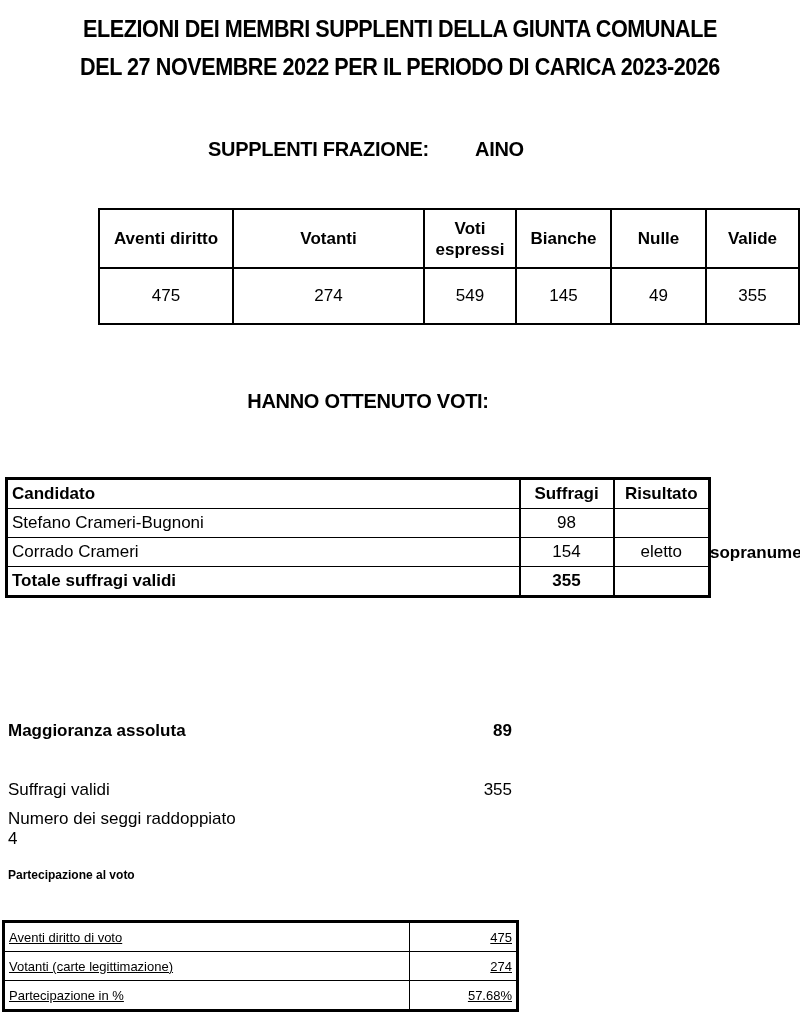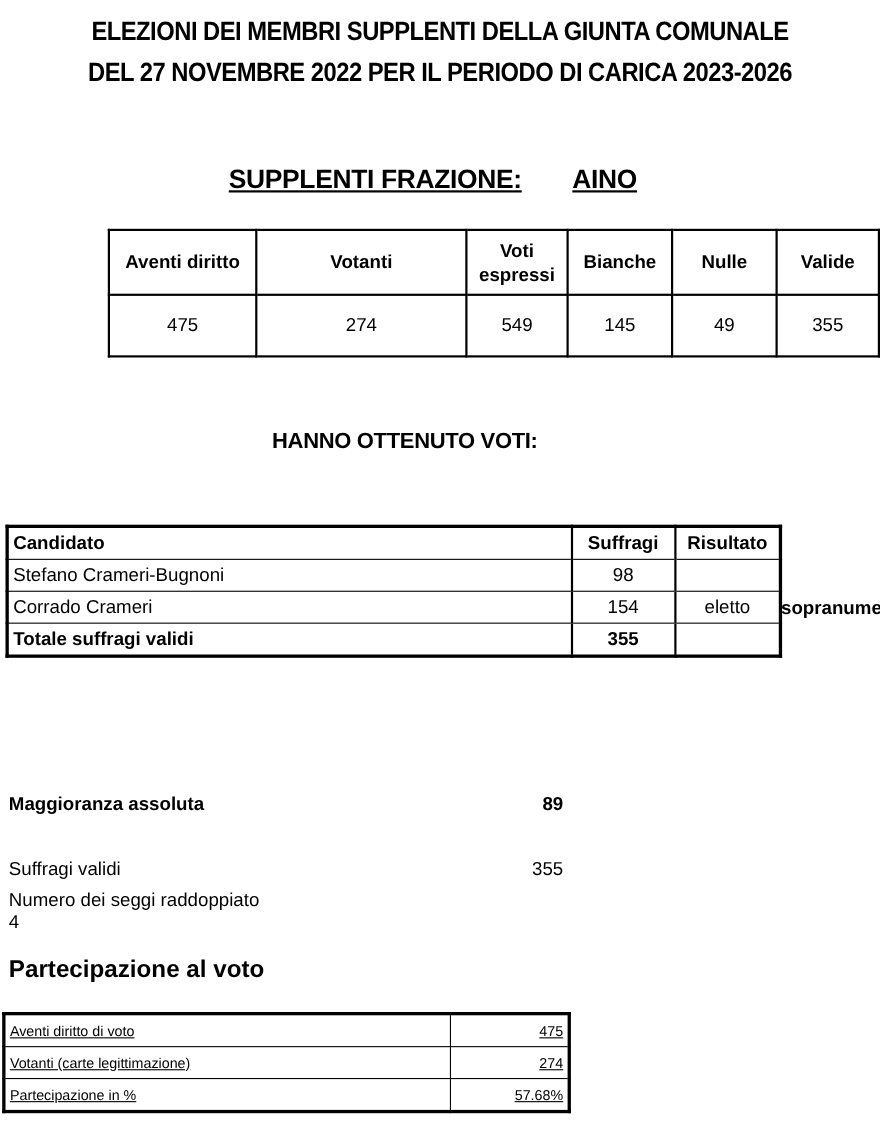--- a/index.html
+++ b/index.html
@@ -9,21 +9,21 @@
     font-family:"Liberation Sans", sans-serif;
   }
   .abs { position:absolute; }
 
   
   #title { top:10px; left:0; width:800px; text-align:center;
            font-weight:bold; font-size:24px; line-height:38px;
            letter-spacing:-0.5px; transform:scaleX(0.90); transform-origin:50% 0; }
 
   
-  #frazione { top:150px; left:208px; font-size:24px; font-weight:bold; letter-spacing:-0.3px; white-space:nowrap;text-decoration:underline; }
+  #frazione { top:138px; left:208px; font-size:20px; font-weight:bold; letter-spacing:-0.3px; white-space:nowrap; }
   #frazione .gap { display:inline-block; width:46px; }
 
   
   #table1 { left:98px; top:208px; border-collapse:collapse; table-layout:fixed; }
   #table1 th, #table1 td { border:2px solid #000; text-align:center; vertical-align:middle; padding:0 2px; overflow:hidden; }
   #table1 th { font-size:17px; font-weight:bold; height:57px; line-height:21px; }
   #table1 td { font-size:17px; height:54px; font-weight:normal; }
 
   
   #hanno { top:390px; left:0; width:736px; text-align:center; font-weight:bold; font-size:20px; letter-spacing:-0.3px; }
@@ -40,21 +40,21 @@
 
   #sopranume { left:710px; top:543px; font-size:17px; font-weight:bold; white-space:nowrap; }
 
   
   .stat-row { left:8px; width:504px; display:flex; justify-content:space-between; font-size:17px; white-space:nowrap; }
   .stat-row.bold { font-weight:bold;gap:44px; }
   #stat-0 { top:721px; }
   #stat-1 { top:780px; }
   #stat-2 { top:809px;flex-direction:column; }
 
-  #part-heading { left:8px; top:868px; font-size:22px; font-weight:bold; }
+  #part-heading { left:8px; top:868px; font-size:12px; font-weight:bold; }
 
   
   #table3 { left:2px; top:920px; border-collapse:collapse; border:3px solid #000; table-layout:fixed; }
   #table3 td { border:1px solid #000; font-size:13px; height:28px; padding:0 4px; vertical-align:middle; overflow:hidden;text-decoration:underline; }
   #table3 td.val { text-align:right; }
 </style>
 </head>
 <body>
 
 <div id="title" class="abs">

